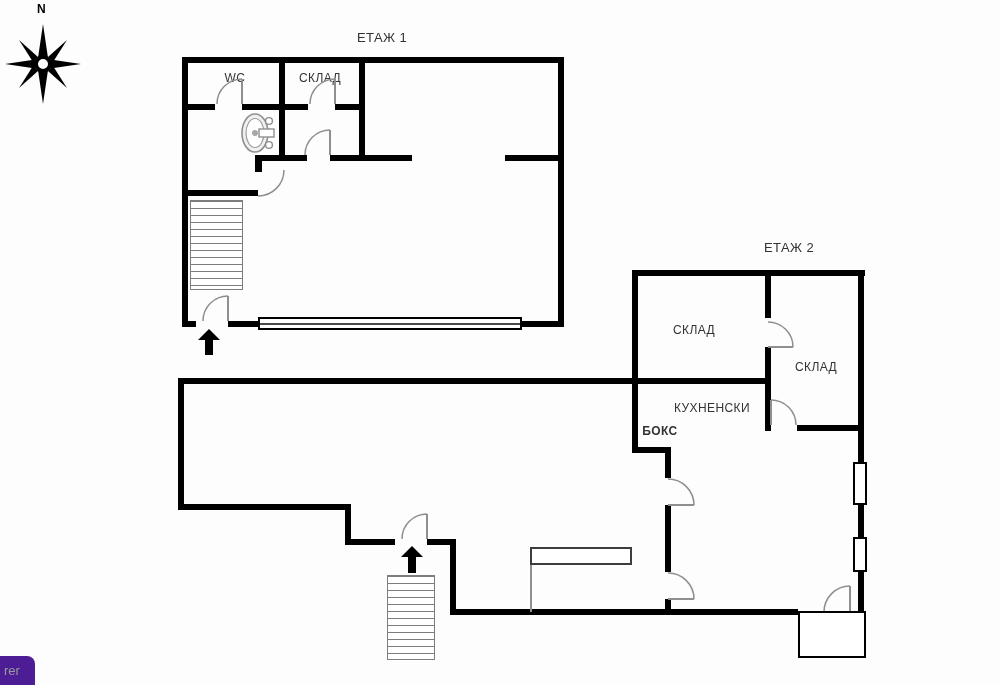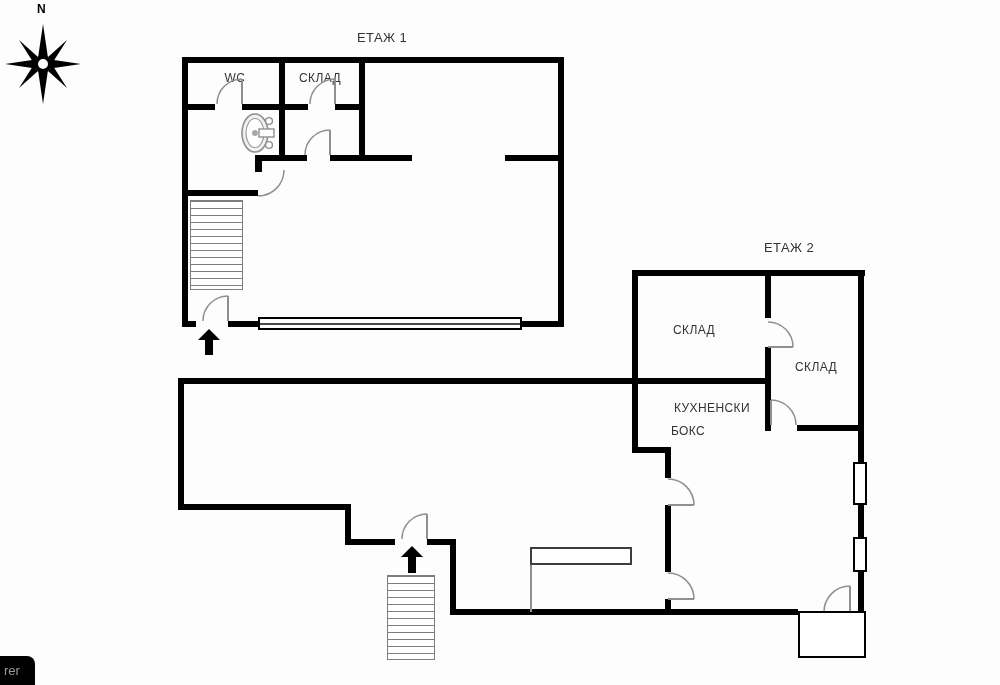--- a/index.html
+++ b/index.html
@@ -30,21 +30,21 @@
     border-left:11px solid transparent;border-right:11px solid transparent;
     border-bottom:11px solid #000;}
   .arrow-stem{position:absolute;background:#000;}
   .box{position:absolute;background:#fff;box-sizing:border-box;}
   .wc-box{border:2px solid #000;}
   .bar-box{border:2px solid #3d3d3d;}
   .bar-wall{position:absolute;background:#8f8f8f;}
   .overlay{position:absolute;left:0;top:0;pointer-events:none;}
   .tooltip{
     position:absolute;left:0;bottom:0;width:35px;height:29px;
-    background:#000000;border-radius:0 8px 0 0;
+    background:#4c1d95;border-radius:0 8px 0 0;
     color:#9a9a9a;font-size:13px;line-height:29px;padding-left:4px;box-sizing:border-box;
   }
   .compass-n{position:absolute;font-weight:bold;font-size:12px;color:#000;}
 </style>
 </head>
 <body>
 
 <div class="canvas" style="--wall: #000000; --label: #333333; --bg: #fdfdfd;">
 
   <div class="compass-n" style="left:37px;top:2px;">N</div>
@@ -60,21 +60,21 @@
     <circle cx="40" cy="42" r="7" fill="#fff" stroke="#000" stroke-width="4"></circle>
   </svg>
 
   <div class="label title" style="left:382px;top:37px;">ЕТАЖ 1</div>
   <div class="label" style="left:235px;top:78px;">WC</div>
   <div class="label" style="left:320px;top:78px;">СКЛАД</div>
   <div class="label title" style="left:753px;top:247px;margin-left:36px;">ЕТАЖ 2</div>
   <div class="label" style="left:694px;top:330px;">СКЛАД</div>
   <div class="label" style="left:816px;top:367px;">СКЛАД</div>
   <div class="label" style="left:684px;top:408px;margin-left:28px;">КУХНЕНСКИ</div>
-  <div class="label" style="left:688px;top:431px;">БОКС</div>
+  <div class="label" style="left:660px;top:431px;font-weight:bold;">БОКС</div>
   <div class="label" style="left:581px;top:556px;font-size:11px;">БАР</div>
   <div class="label" style="left:831px;top:634px;">WC</div>
 
   <div id="walls">
       <div class="wall" style="left: 182px; top: 57px; width: 382px; height: 6px;"></div>
       <div class="wall" style="left: 182px; top: 57px; width: 6px; height: 270px;"></div>
       <div class="wall" style="left: 558px; top: 57px; width: 6px; height: 270px;"></div>
       <div class="wall" style="left: 182px; top: 321px; width: 14px; height: 6px;"></div>
       <div class="wall" style="left: 228px; top: 321px; width: 30px; height: 6px;"></div>
       <div class="wall" style="left: 520px; top: 321px; width: 44px; height: 6px;"></div>

